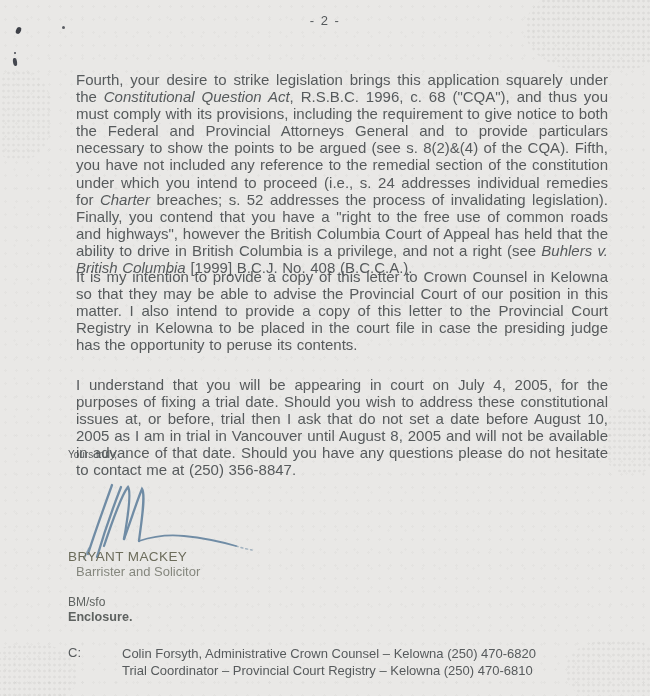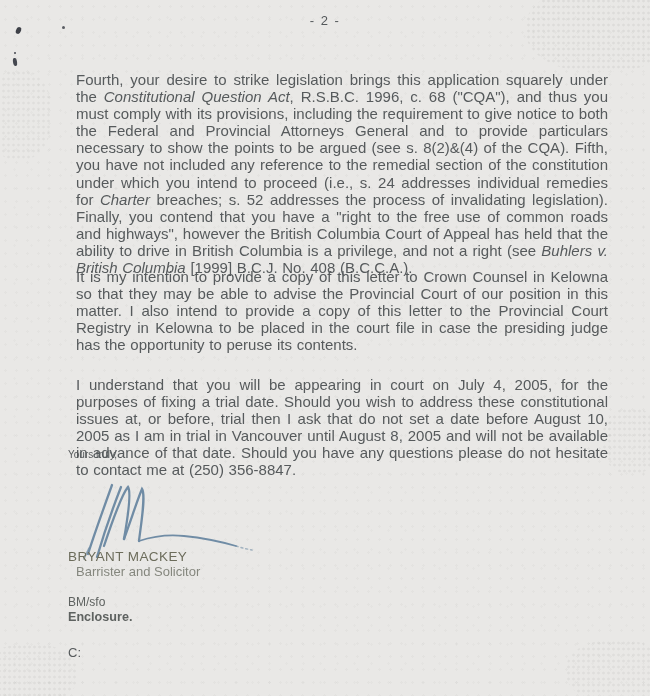--- a/index.html
+++ b/index.html
@@ -148,15 +148,19 @@
   </svg>
 
   <div class="signer-name">BRYANT MACKEY</div>
   <div class="signer-title">Barrister and Solicitor</div>
 
   <div class="initials">BM/sfo</div>
   <div class="enclosure">Enclosure.</div>
 
   <div class="cc-block">
     <div class="cc-label">C:</div>
+    <div class="cc-lines">
+      <div class="cc-line">Colin Forsyth, Administrative Crown Counsel – Kelowna (250) 470-6820</div>
+      <div class="cc-line">Trial Coordinator – Provincial Court Registry – Kelowna (250) 470-6810</div>
+    </div>
   </div>
 
 </div>
 
 </body></html>

